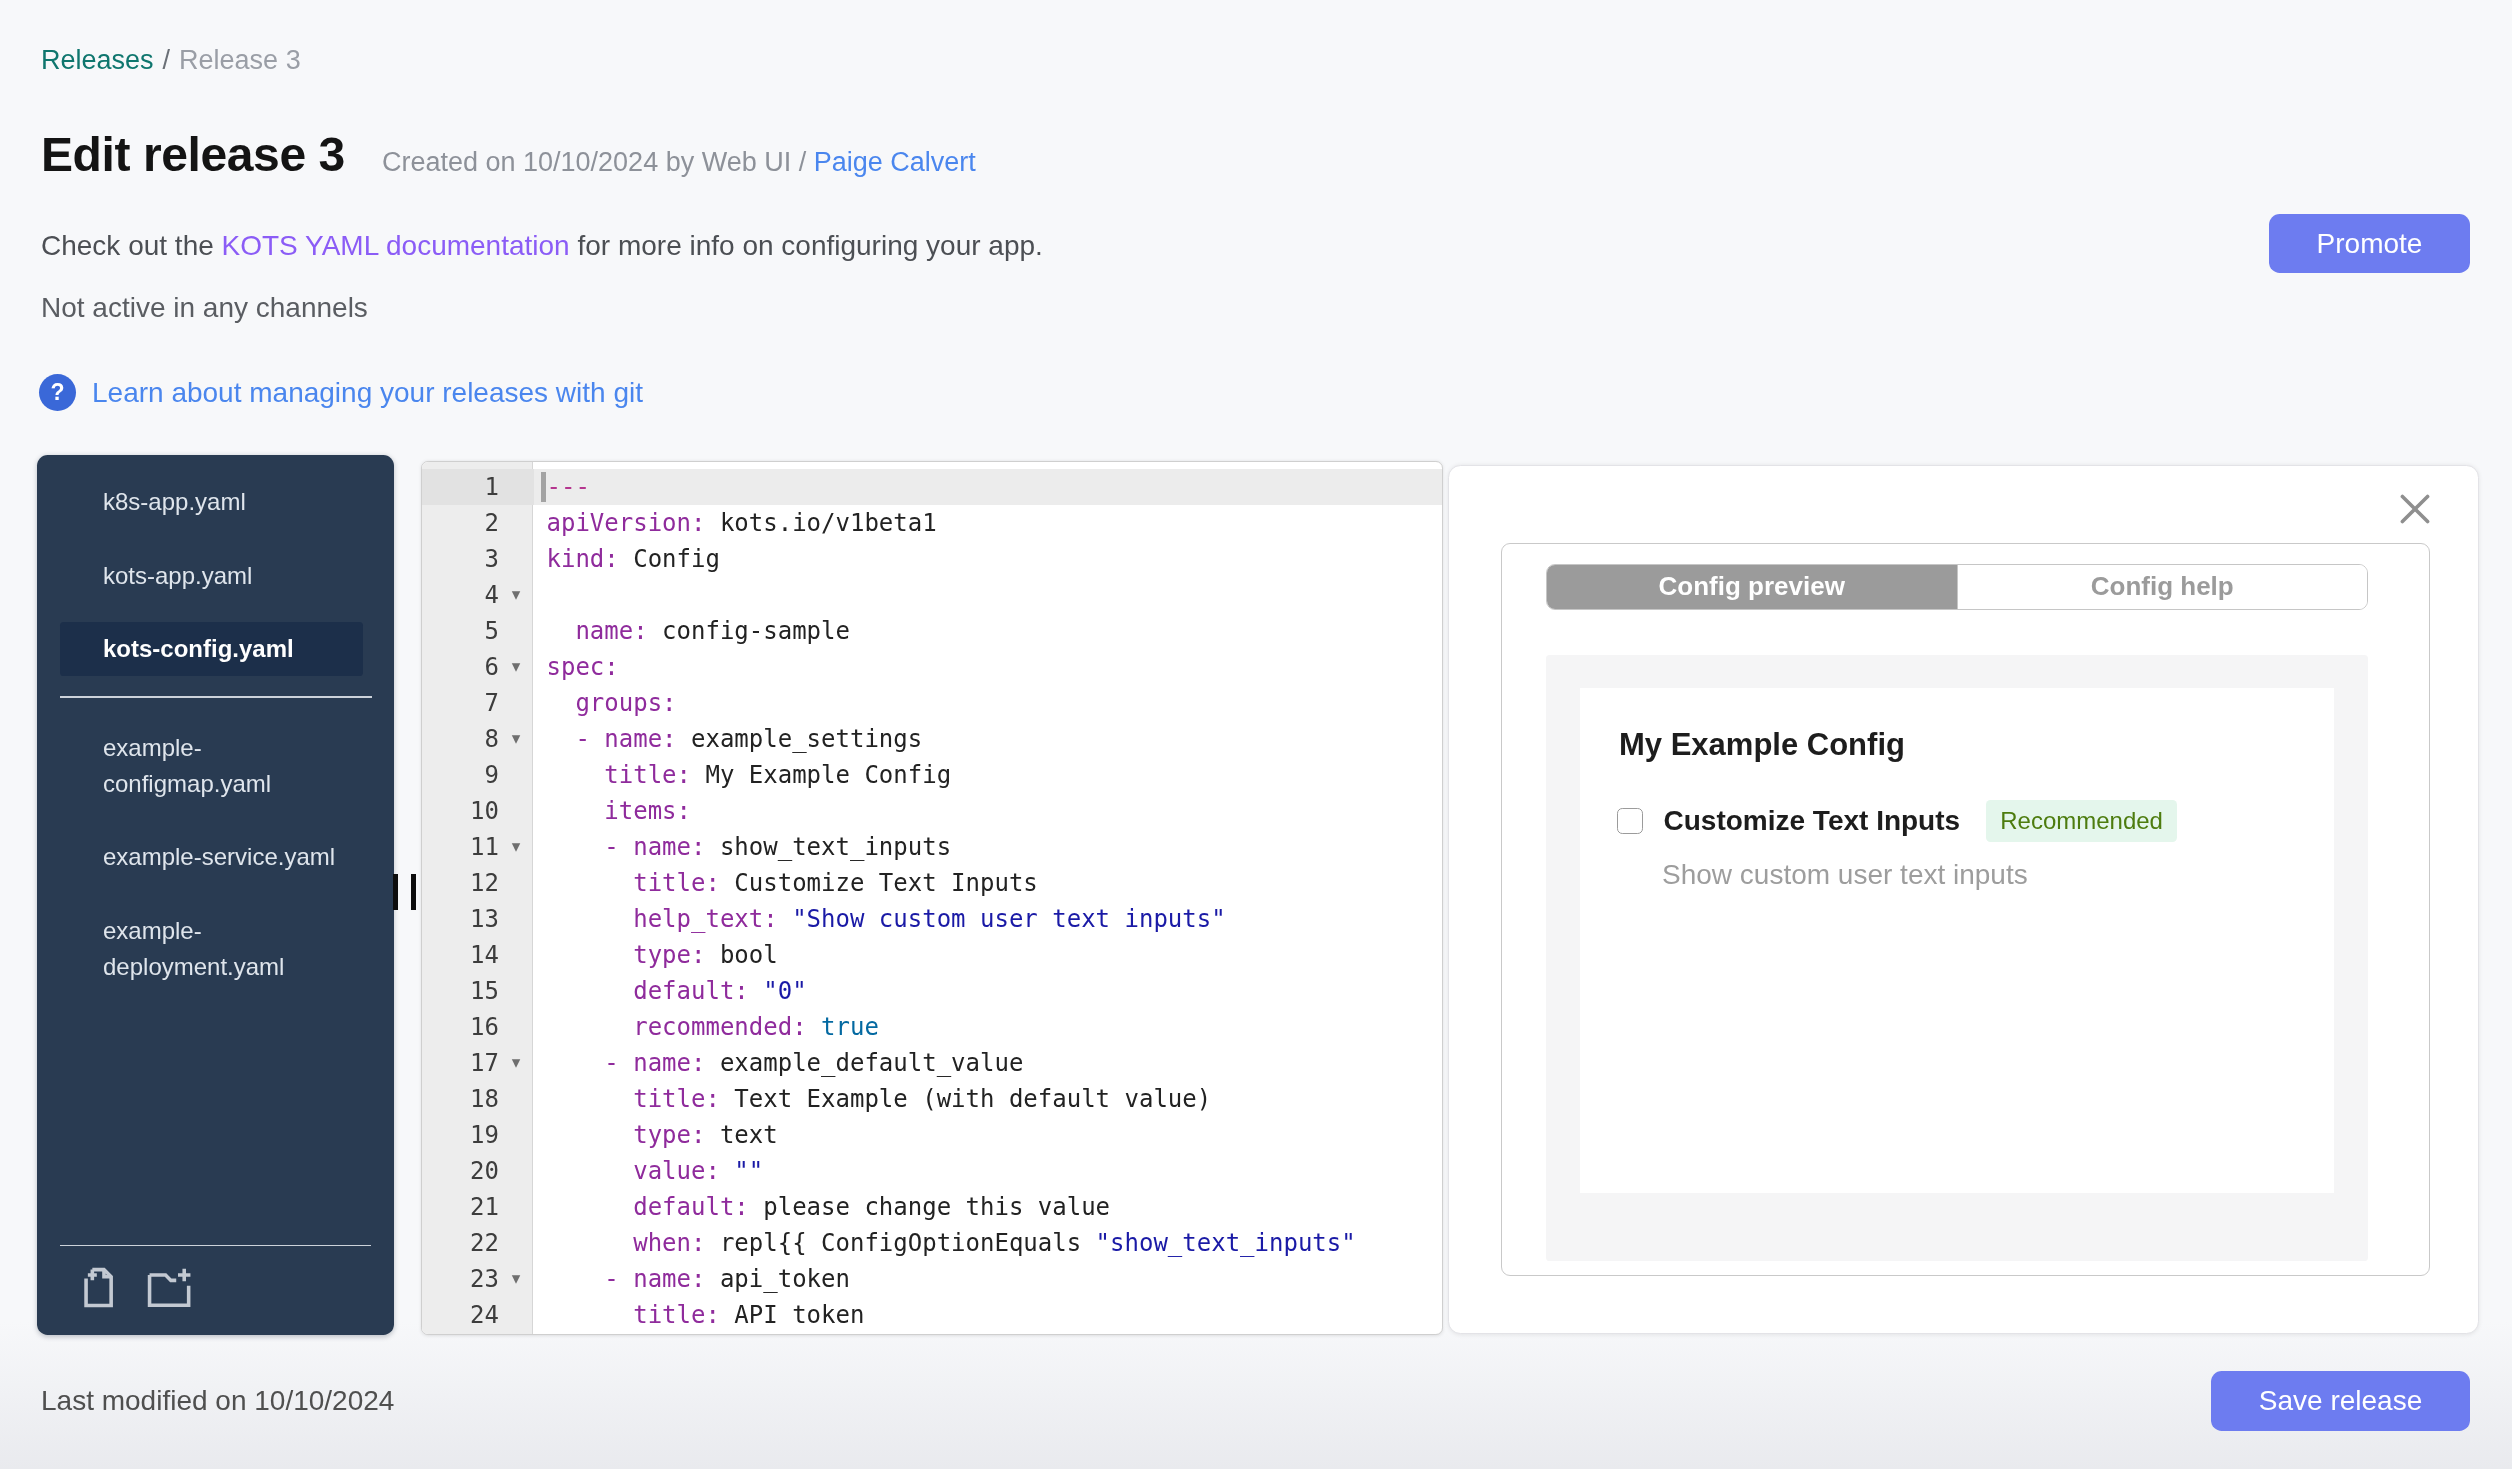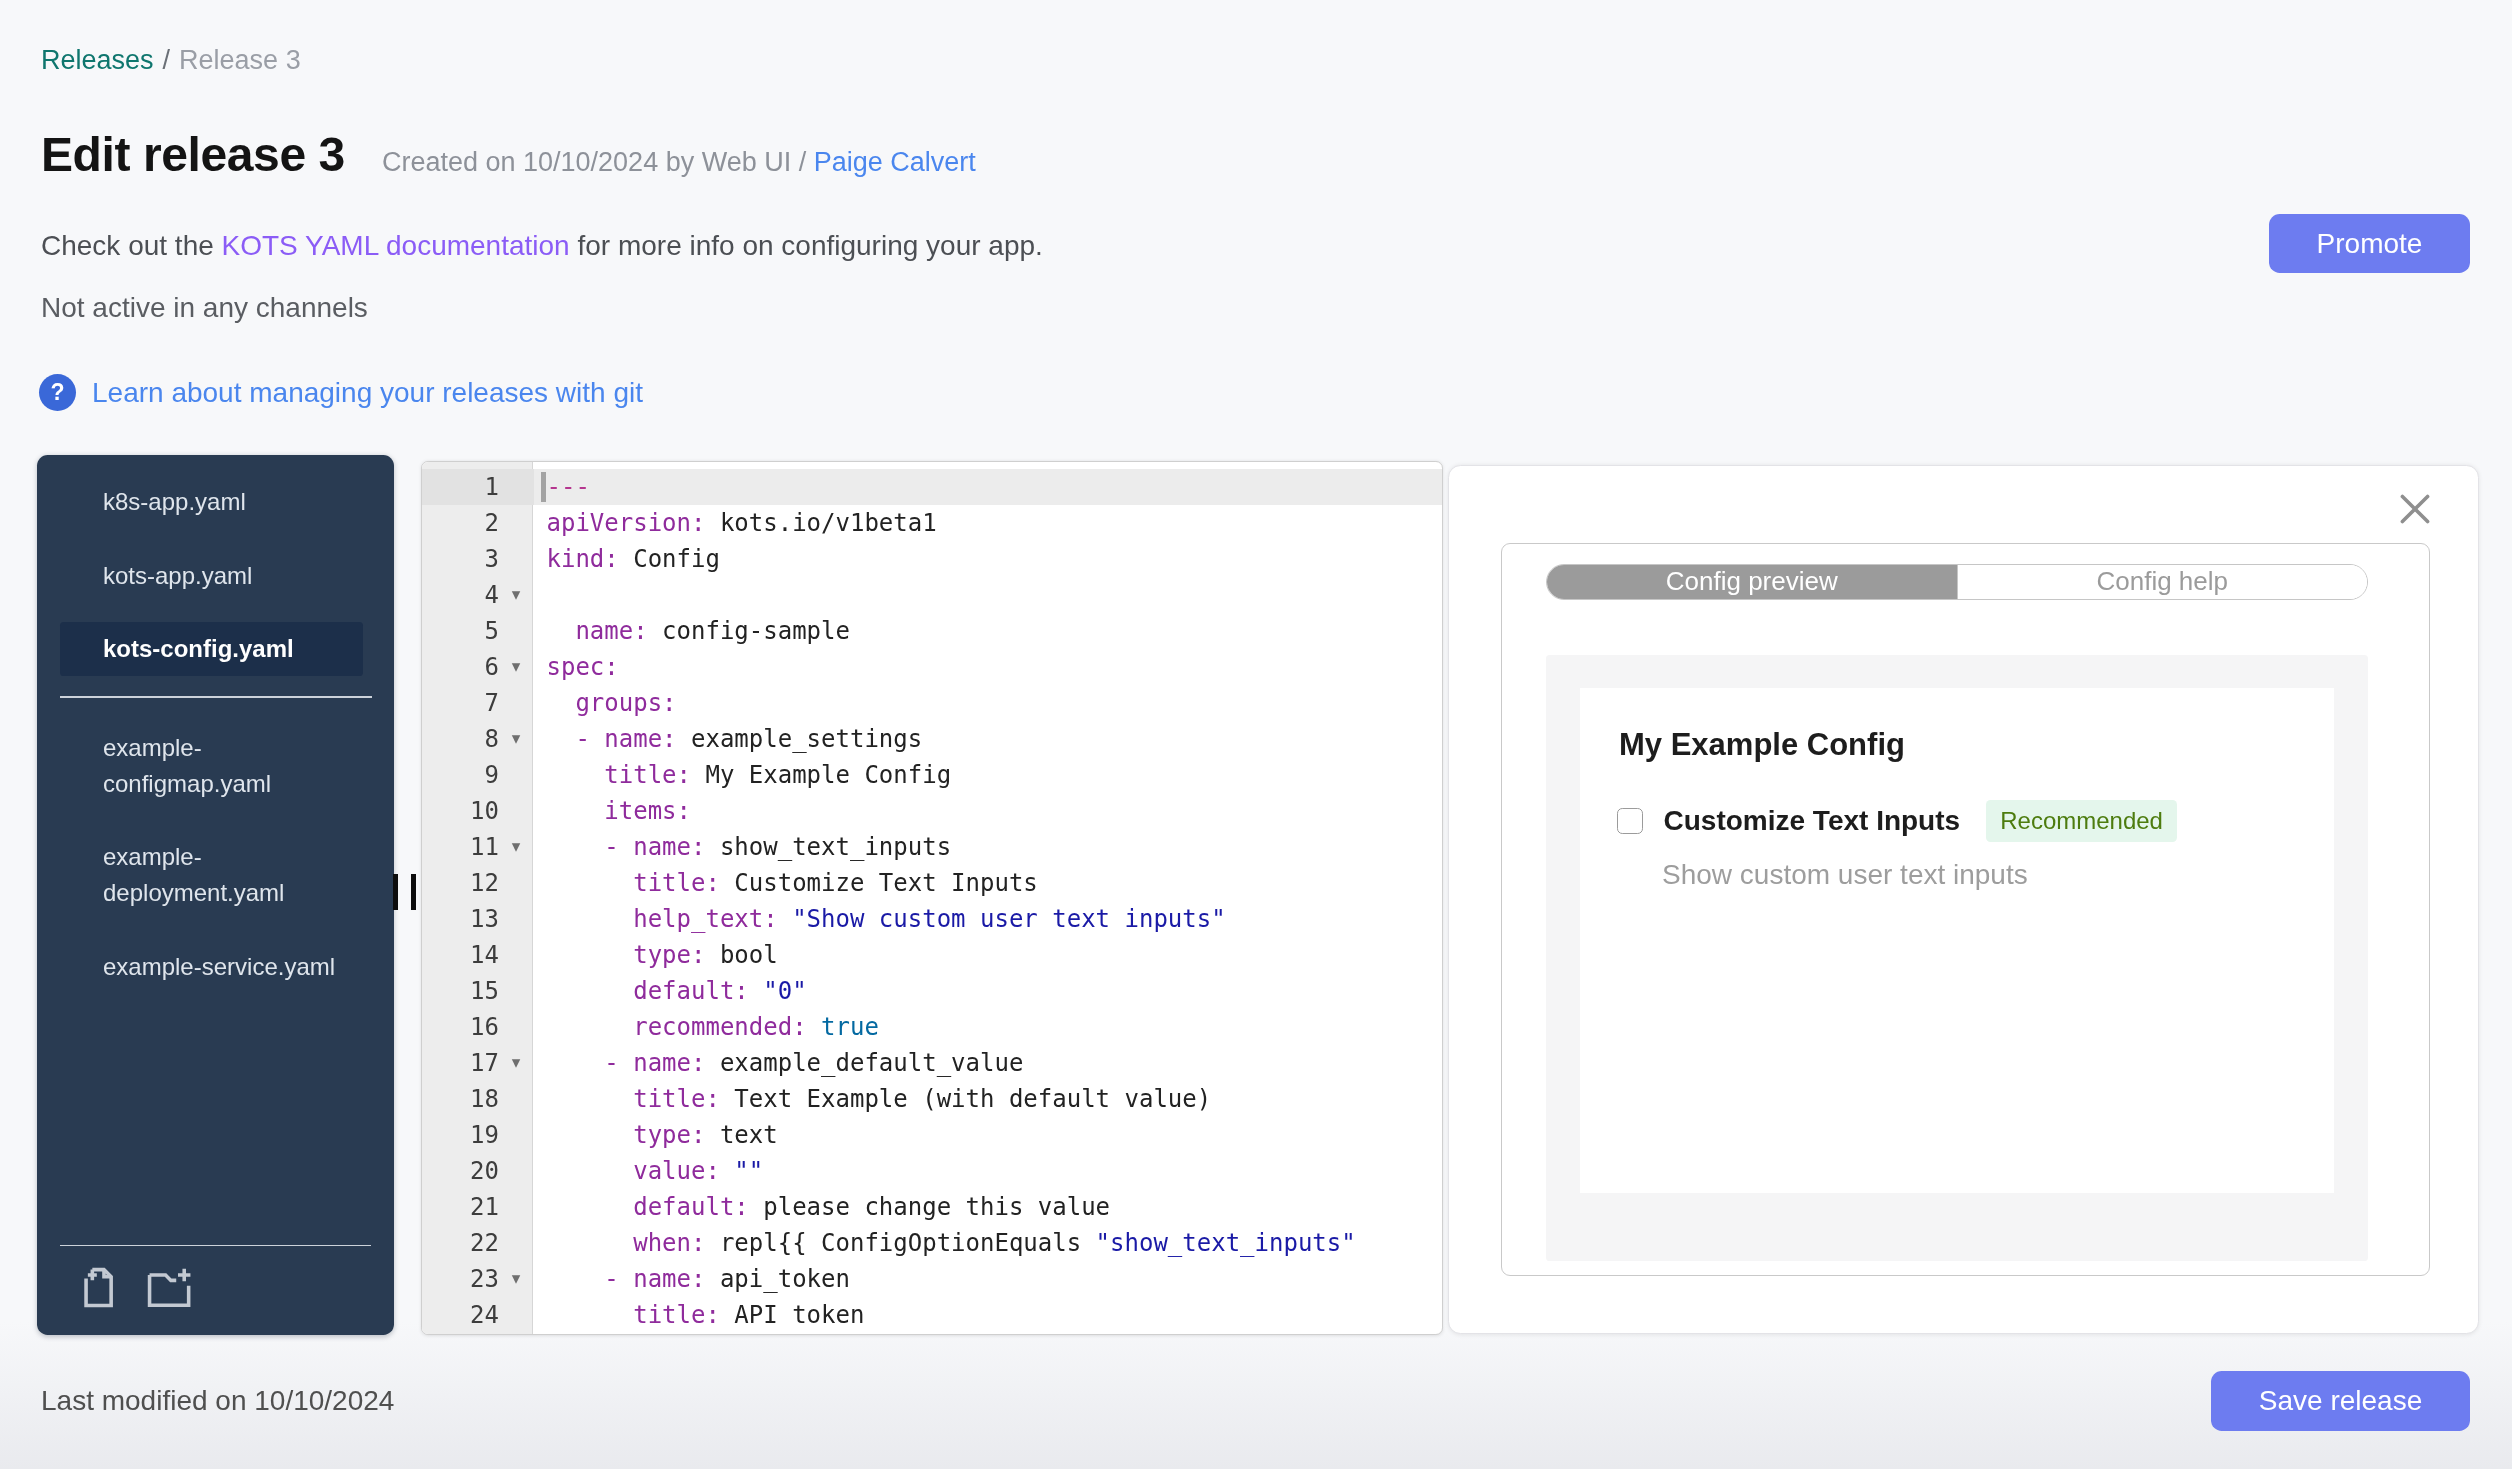--- a/index.html
+++ b/index.html
@@ -77,22 +77,22 @@
   .tk-k { color:#8f2b9c; } .tk-m { color:#b5368f; } .tk-s { color:#1a1aa6; }
   .tk-b { color:#0369a1; } .tk-t { color:#222222; }
 
   
   .preview { position:absolute; left:1448px; top:465px; width:1031px; height:869px;
              background:#ffffff; border:0.9px solid #e3e3e7; border-radius:12.5px;
              box-shadow:0 0.9px 4.5px rgba(0,0,0,.08); }
   .close-x { position:absolute; top:25px; right:45px; width:36px; height:36px; cursor:pointer; }
   .inner-card { position:absolute; left:52px; top:77px; width:929px; height:733px;
                 border:1.8px solid #c9c9c9; border-radius:9px; background:#ffffff; }
-  .toggle { position:absolute; left:44px; top:19.6px; width:822px; height:36px; display:flex;
-            border:0.9px solid #c6c6c6; border-radius:18px; overflow:hidden; background:#ffffff; }
+  .toggle { position:absolute; left:44px; top:19.6px; width:822px; height:46px; display:flex;
+            border:0.9px solid #c6c6c6; border-radius:9px; overflow:hidden; background:#ffffff;font-weight:bold; }
   .tab { flex:1; display:flex; align-items:center; justify-content:center; font-size:26px;
          color:#9b9b9b; background:#ffffff; cursor:pointer; }
   .tab.active { background:#9b9b9b; color:#ffffff; }
   .tab + .tab { border-left:0.9px solid #c6c6c6; }
   .gray-area { position:absolute; left:44px; top:111px; width:822px; height:606px;
                background:#f5f5f6; border-radius:3.6px; }
   .config-card { position:absolute; left:34px; top:33px; width:754px; height:505px; background:#ffffff; }
   .cfg-title { position:absolute; left:39px; top:39px; font-size:31px; font-weight:700; color:#1d1d1d; }
   .cfg-row { position:absolute; left:37px; top:112px; display:flex; align-items:center; gap:20.5px; }
   .checkbox { width:26px; height:26px; border:1.8px solid #9b9b9b; border-radius:5.3px; background:#fff; cursor:pointer; }
@@ -132,22 +132,22 @@
 
   <button class="btn" id="promote-btn">Promote</button>
 
   <div class="sidebar">
     <div id="file-list">
         <div class="file-item">k8s-app.yaml</div>
         <div class="file-item">kots-app.yaml</div>
         <div class="file-item selected">kots-config.yaml</div>
         <div class="sb-divider"></div>
         <div class="file-item">example-configmap.yaml</div>
+        <div class="file-item">example-service.yaml</div>
         <div class="file-item">example-deployment.yaml</div>
-        <div class="file-item">example-service.yaml</div>
       </div>
     <div class="sb-bottom">
       <div class="sb-divider2"></div>
       <div class="sb-icons">
         <span>
           <svg width="43" height="43" viewBox="0 0 48 48" fill="none">
             <path d="M9 14 V44 H37 V12 L29 4 H16" stroke="#c3c9d2" stroke-width="4" fill="none"></path>
             <path d="M29 4 V12 H37" stroke="#c3c9d2" stroke-width="4" fill="none"></path>
             <path d="M11 10 H21 M16 4 V16" stroke="#c3c9d2" stroke-width="4"></path>
           </svg>

